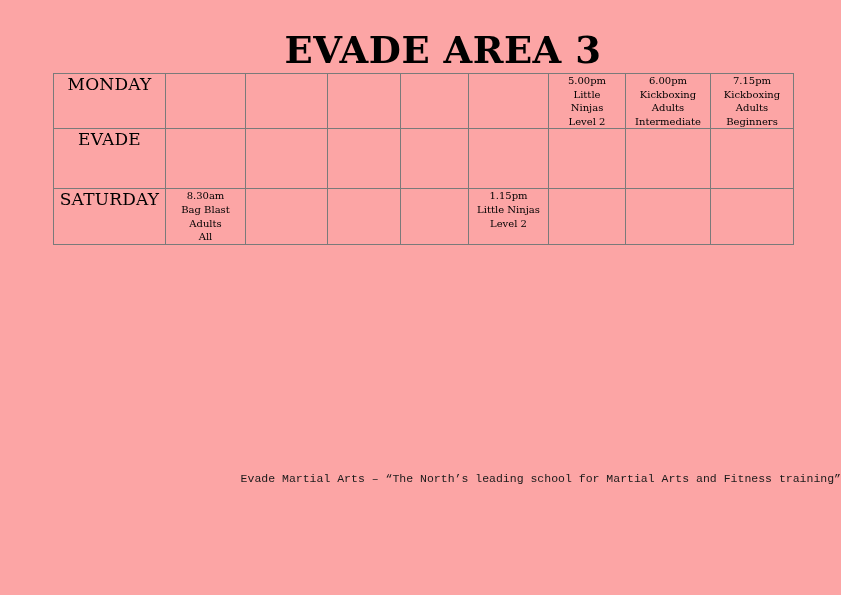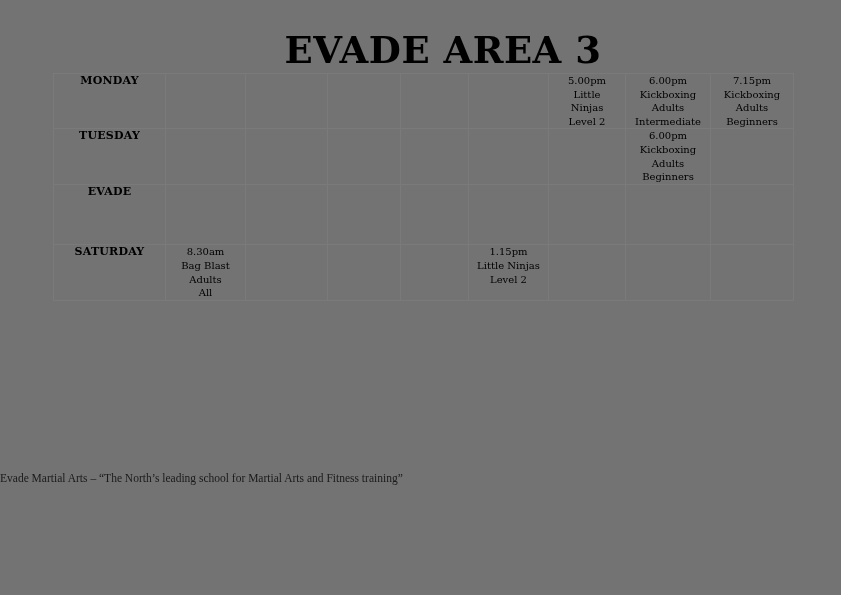--- a/index.html
+++ b/index.html
@@ -4,21 +4,21 @@
 <style>
   html, body {
     margin: 0;
     padding: 0;
     background: #ffffff;
   }
   .page {
     position: relative;
     width: 841px;
     height: 595px;
-    background: #737373;
+    background: #fca5a5;
     overflow: hidden;
     font-family: "DejaVu Serif", serif;
     color: #000000;
   }
   .page-title {
     position: absolute;
     top: 30px;
     left: 103px;
     width: 680px;
     text-align: center;
@@ -38,22 +38,22 @@
     table-layout: fixed;
   }
   table.timetable td {
     border: 1px solid #7a7a7a;
     vertical-align: top;
     text-align: center;
     padding: 0;
     overflow: visible;
   }
   td.day {
-    font-weight: bold;
-    font-size: 11px;
+    font-weight: normal;
+    font-size: 17px;
     padding-top: 3px;
     letter-spacing: 0.2px;
     margin-top: 32px;
   }
   td.cell {
     font-size: 10px;
     line-height: 13.6px;
     white-space: pre-line;
     padding-top: 1px;
   }
@@ -62,22 +62,22 @@
   tr.r2 { height: 57px; }
   tr.r3 { height: 56px; }
   tr.r4 { height: 60px; }
   tr.r5 { height: 55px; }
   tr.r6 { height: 56px; }
   .footer {
     position: absolute;
     top: 470px;
     left: 0;
     width: 841px;
-    text-align: left;
-    font-family: Liberation Serif, serif;
+    text-align: right;
+    font-family: Liberation Mono, monospace;
     font-size: 11.5px;
     line-height: 17px;
     color: #1a1a1a;
   }
 </style>
 </head>
 <body>
 
 <div class="page">
 
@@ -109,34 +109,20 @@
 Level 2</td>
         <td class="cell">6.00pm
 Kickboxing
 Adults
 Intermediate</td>
         <td class="cell">7.15pm
 Kickboxing
 Adults
 Beginners</td>
       </tr>
-      <tr class="r1">
-        <td class="day">TUESDAY</td>
-        <td class="cell"></td>
-        <td class="cell"></td>
-        <td class="cell"></td>
-        <td class="cell"></td>
-        <td class="cell"></td>
-        <td class="cell"></td>
-        <td class="cell">6.00pm
-Kickboxing
-Adults
-Beginners</td>
-        <td class="cell"></td>
-      </tr>
       <tr class="r4">
         <td class="day">EVADE</td>
         <td class="cell"></td>
         <td class="cell"></td>
         <td class="cell"></td>
         <td class="cell"></td>
         <td class="cell"></td>
         <td class="cell"></td>
         <td class="cell"></td>
         <td class="cell"></td>

